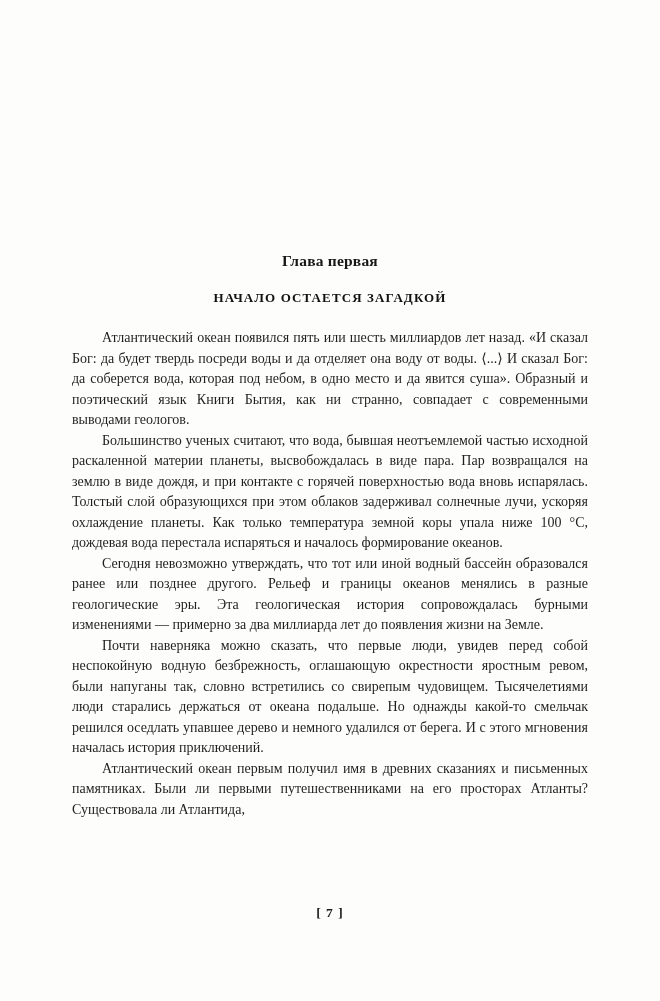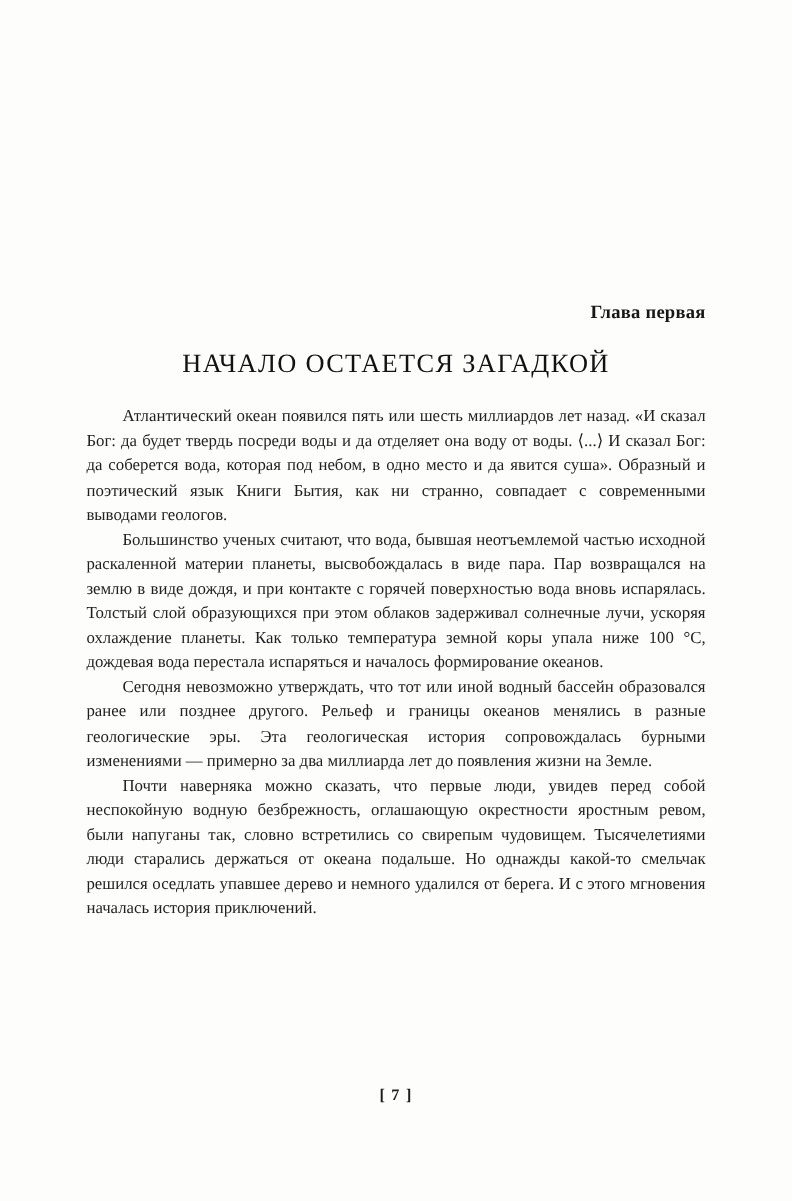--- a/index.html
+++ b/index.html
@@ -22,31 +22,31 @@
     padding: 0;
     background: #fdfdfb;
   }
   .content {
     position: absolute;
     left: 72px;
     top: 252px;
     width: 516px;
   }
   .chapter-label {
-    text-align: right;
+    text-align: center;
     font-size: 15.5px;
     font-weight: bold;
     letter-spacing: 0.2px;
     margin: 0 0 20px 0;
     color: #171717;
   }
   .chapter-title {
     text-align: center;
-    font-size: 22px;
-    font-weight: normal;
+    font-size: 13px;
+    font-weight: bold;
     letter-spacing: 1.1px;
     margin: 0 0 22px 0;
     color: #121212;
   }
   p.body-par {
     margin: 0;
     text-indent: 30px;
     text-align: justify;
     font-size: 14px;
     line-height: 1.465;
@@ -73,18 +73,19 @@
   <div class="content">
 
     <div class="chapter-label">Глава первая</div>
 
     <div class="chapter-title">НАЧАЛО ОСТАЕТСЯ ЗАГАДКОЙ</div>
 
     <p class="body-par">Атлантический океан появился пять или шесть миллиардов лет назад. «И сказал Бог: да будет твердь посреди воды и да отделяет она воду от воды. ⟨...⟩ И сказал Бог: да соберется вода, которая под небом, в одно место и да явится суша». Образный и поэтический язык Книги Бытия, как ни странно, совпадает с современными выводами геологов.</p>
     <p class="body-par">Большинство ученых считают, что вода, бывшая неотъемлемой частью исходной раскаленной материи планеты, высвобождалась в виде пара. Пар возвращался на землю в виде дождя, и при контакте с горячей поверхностью вода вновь испарялась. Толстый слой образующихся при этом облаков задерживал солнечные лучи, ускоряя охлаждение планеты. Как только температура земной коры упала ниже 100 °C, дождевая вода перестала испаряться и началось формирование океанов.</p>
     <p class="body-par">Сегодня невозможно утверждать, что тот или иной водный бассейн образовался ранее или позднее другого. Рельеф и границы океанов менялись в разные геологические эры. Эта геологическая история сопровождалась бурными изменениями — примерно за два миллиарда лет до появления жизни на Земле.</p>
     <p class="body-par">Почти наверняка можно сказать, что первые люди, увидев перед собой неспокойную водную безбрежность, оглашающую окрестности яростным ревом, были напуганы так, словно встретились со свирепым чудовищем. Тысячелетиями люди старались держаться от океана подальше. Но однажды какой-то смельчак решился оседлать упавшее дерево и немного удалился от берега. И с этого мгновения началась история приключений.</p>
+    <p class="body-par">Атлантический океан первым получил имя в древних сказаниях и письменных памятниках. Были ли первыми путешественниками на его просторах Атланты? Существовала ли Атлантида,</p>
 
   </div>
 
   <div class="folio">[ 7 ]</div>
 
 </div>
 
 </body></html>

